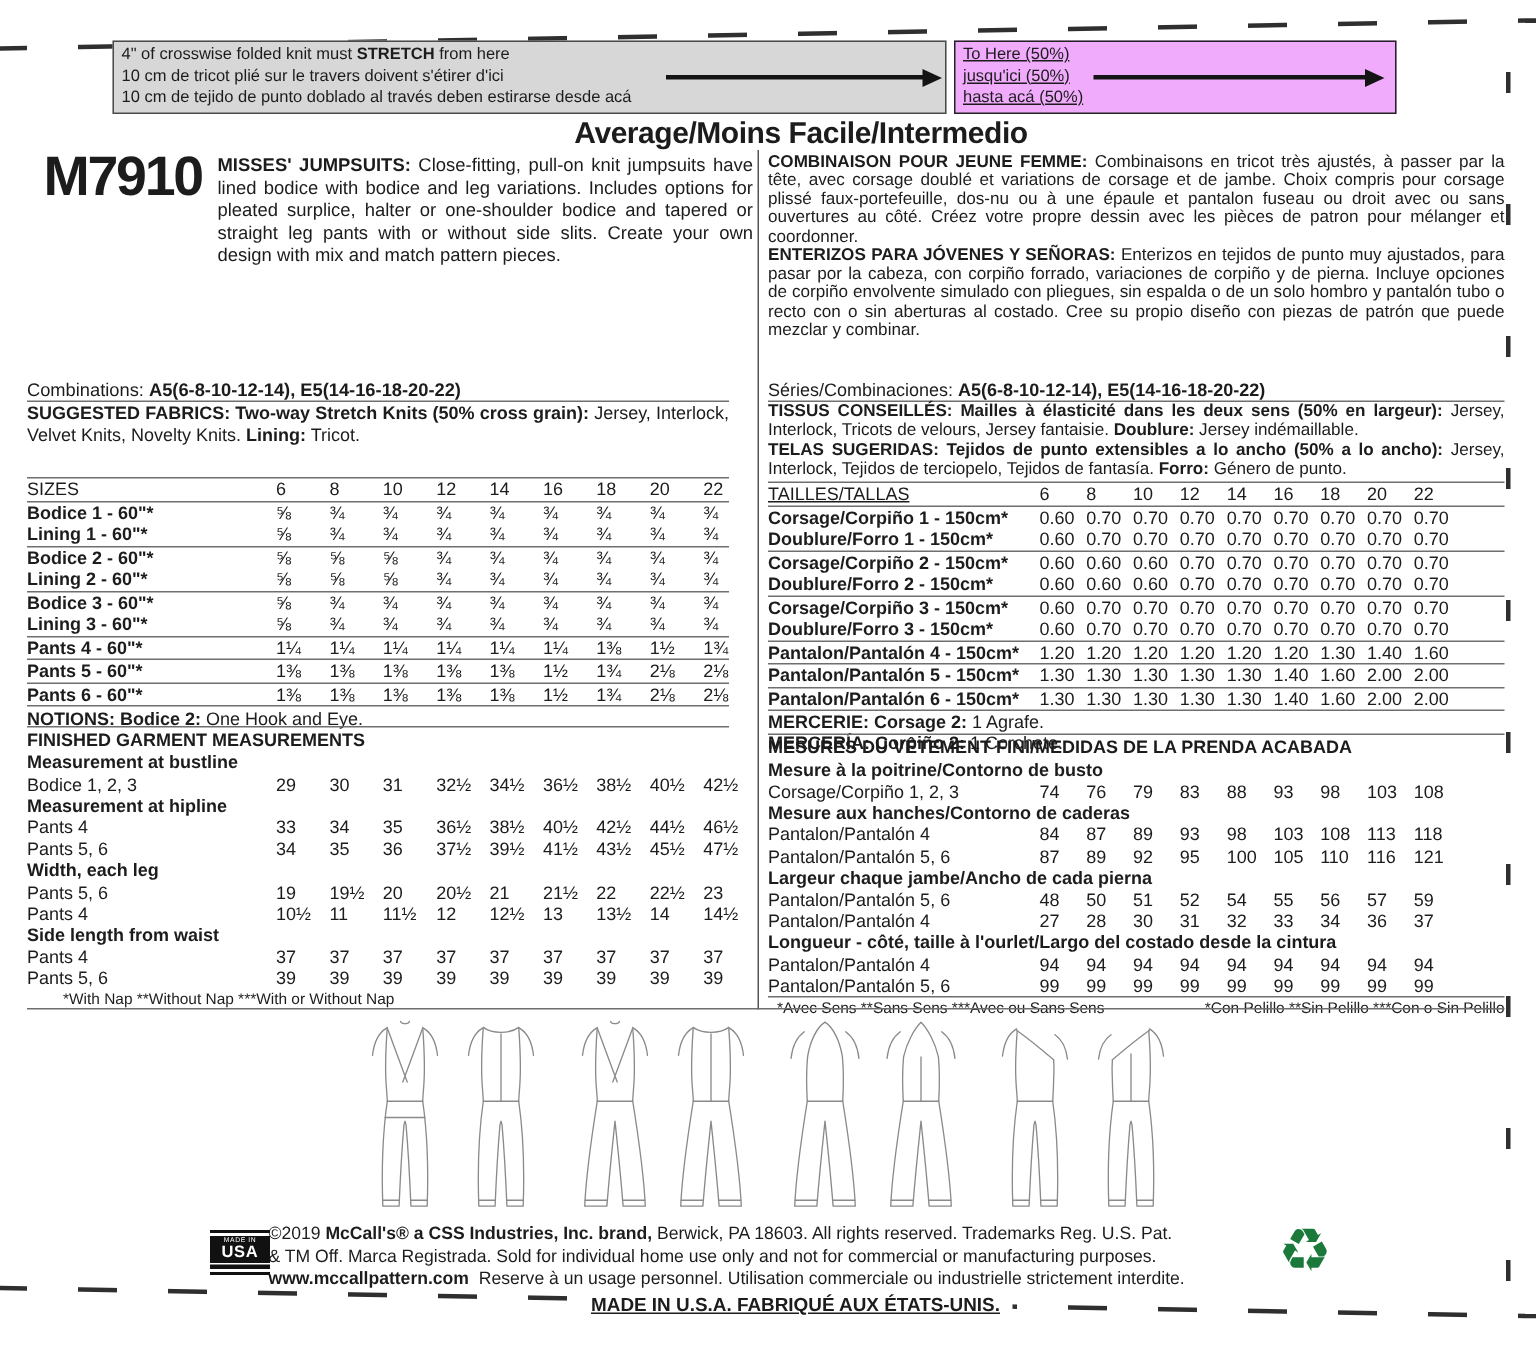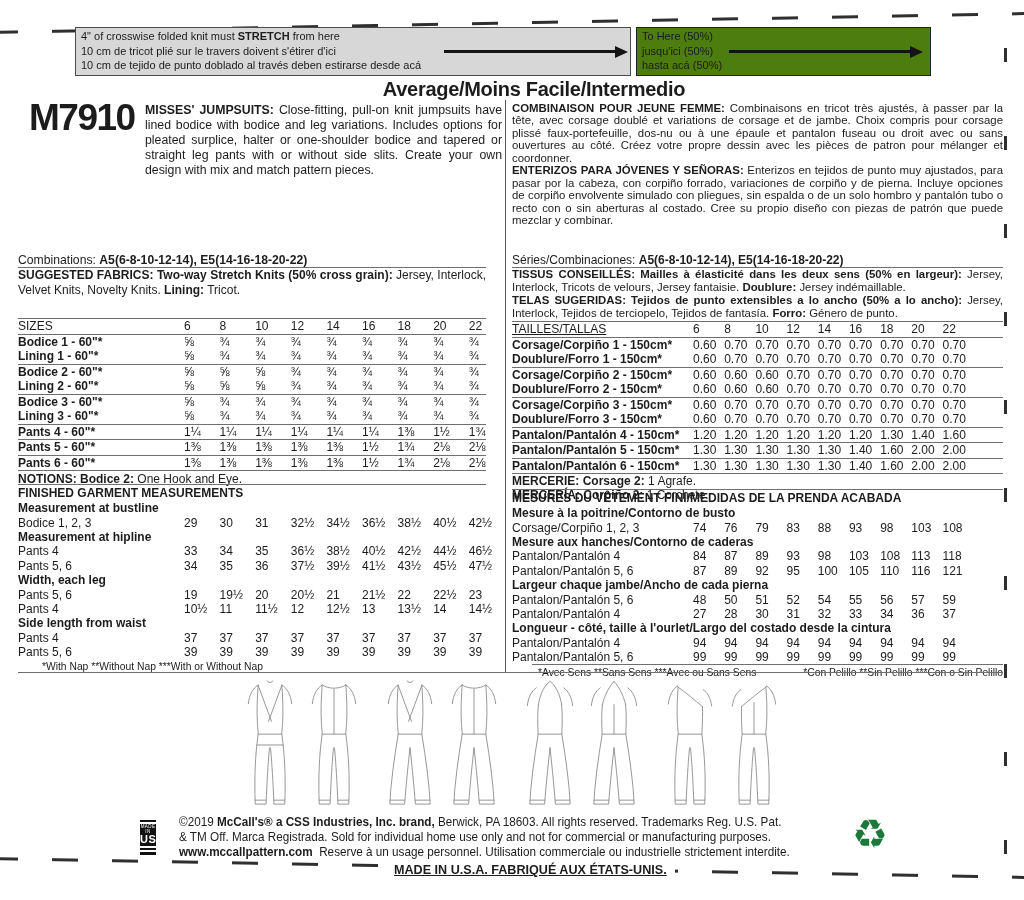--- a/index.html
+++ b/index.html
@@ -8,21 +8,21 @@
   .abs{position:absolute;}
   .b{font-weight:bold;}
   .seg{white-space:pre-wrap;}
   .j{text-align:justify;}
   
   .cutline-h{height:3px;background:repeating-linear-gradient(90deg,#2f2f2f 0 26px,transparent 26px 60px);transform-origin:left top;}
   .cutline-v{width:2.5px;background:repeating-linear-gradient(180deg,#2f2f2f 0 14px,transparent 14px 88px);}
   
   .gaugebox{box-sizing:border-box;border:1.5px solid #4a4a4a;font-size:11px;line-height:14.5px;padding:1px 5px;}
   .gauge-left{background:#d7d7d7;}
-  .gauge-right{background:#4d7c0f;}
+  .gauge-right{background:#f0abfc;text-decoration:underline;}
   .ashaft{position:absolute;height:3px;background:#141414;}
   .ahead{position:absolute;width:0;height:0;border-top:6px solid transparent;border-bottom:6px solid transparent;border-left:13px solid #141414;}
   
   #difficulty{width:1024px;text-align:center;font-size:20px;font-weight:bold;letter-spacing:-0.3px;}
   #patno{font-size:37px;font-weight:bold;letter-spacing:-1.5px;}
   .para{font-size:12.3px;line-height:15.1px;}
   .para-sm{font-size:11.4px;line-height:12.45px;}
   
   .trow{display:flex;align-items:center;height:14.5px;font-size:12px;}
   .mrow{display:flex;align-items:center;height:14.4px;font-size:12px;}
@@ -43,21 +43,21 @@
   .rule{border-top:1.2px solid #6f6f6f;height:0;}
   .vdivider{width:1.3px;background:#555;}
   
   #figures{display:flex;justify-content:center;align-items:flex-end;width:1024px;}
   #figures svg{flex:none;}
   #figures .pairgap{width:16px;flex:none;}
   #figures .smallgap{width:4px;flex:none;}
   
   .footer-line{font-size:11.9px;line-height:15.2px;transform:scaleX(.985);transform-origin:left;white-space:nowrap;}
   #madein{font-size:12.6px;font-weight:bold;text-decoration:underline;background:#fff;padding:0 8px;white-space:nowrap;z-index:5;}
-  #usa-logo{width:16px;height:27px;}
+  #usa-logo{width:40px;height:27px;}
   #usa-logo .stripe{height:2.4px;background:#111;margin-bottom:1.8px;}
   #usa-logo .band{background:#111;color:#fff;text-align:center;line-height:1;padding:1px 0;}
   #usa-logo .band .t1{font-size:4.5px;display:block;letter-spacing:.4px;}
   #usa-logo .band .t2{font-size:11px;font-weight:bold;display:block;letter-spacing:.5px;}
   #recycle{font-size:40px;line-height:40px;color:#1b7a3b;}
 </style>
 </head>
 <body>
 
 <div id="page">
@@ -639,21 +639,21 @@
             <span class="tval2">99</span>
             <span class="tval2">99</span>
             <span class="tval2">99</span>
             <span class="tval2">99</span>
             <span class="tval2">99</span>
             <span class="tval2">99</span>
             <span class="tval2">99</span>
           </span>
       </div>
       </div>
-    <div class="footnote bt" style="justify-content:space-between;padding-left:6px;margin-left:20px;">
+    <div class="footnote bt" style="justify-content:space-between;padding-left:6px;">
       <span>*Avec Sens **Sans Sens ***Avec ou Sans Sens</span>
       <span>*Con Pelillo **Sin Pelillo ***Con o Sin Pelillo</span>
     </div>
   </div>
 
   <div class="abs rule" style="left:18px;top:672px;width:985px;"></div>
 
   <div id="figures" class="abs" style="top:678px;">
     <svg viewBox="0 0 60 135" width="60" height="133">
       <g fill="none" stroke="#8a8a8a" stroke-width="0.9" stroke-linecap="round" stroke-linejoin="round">

